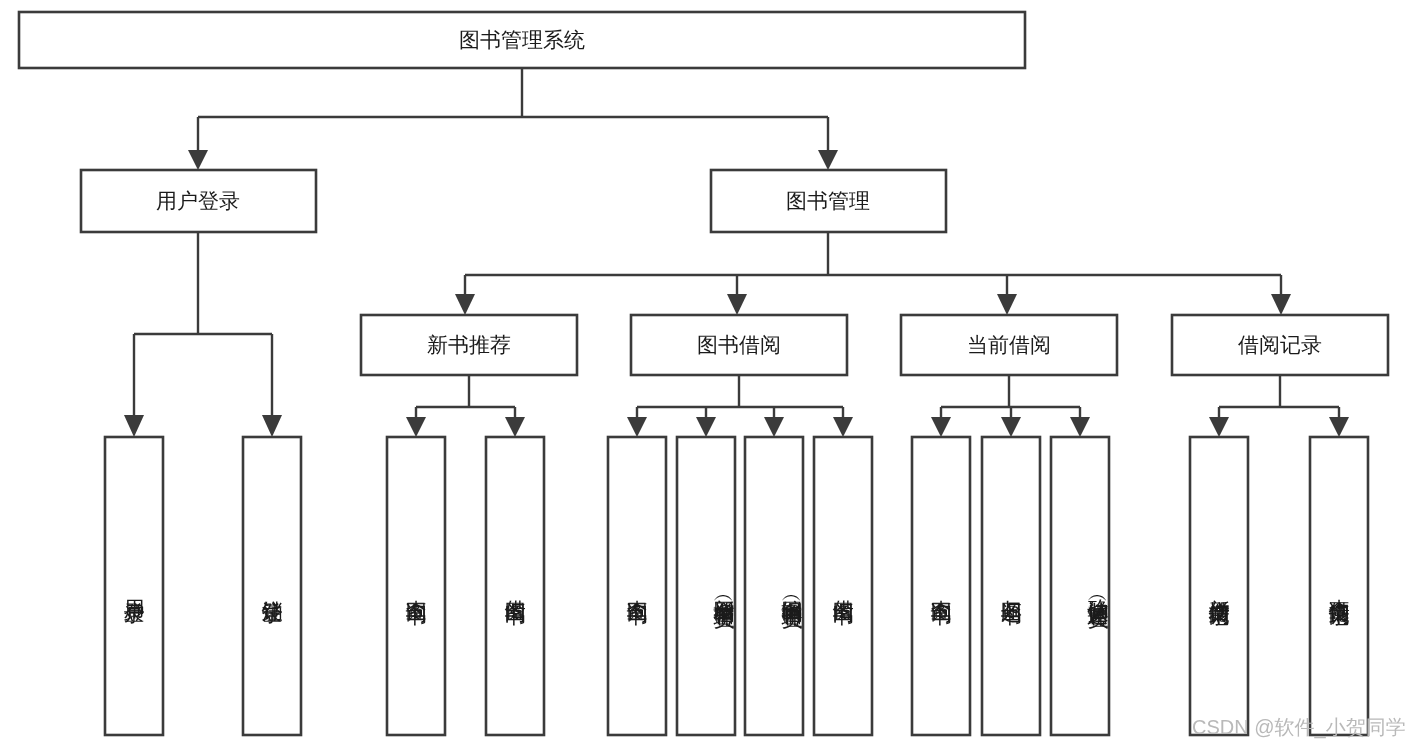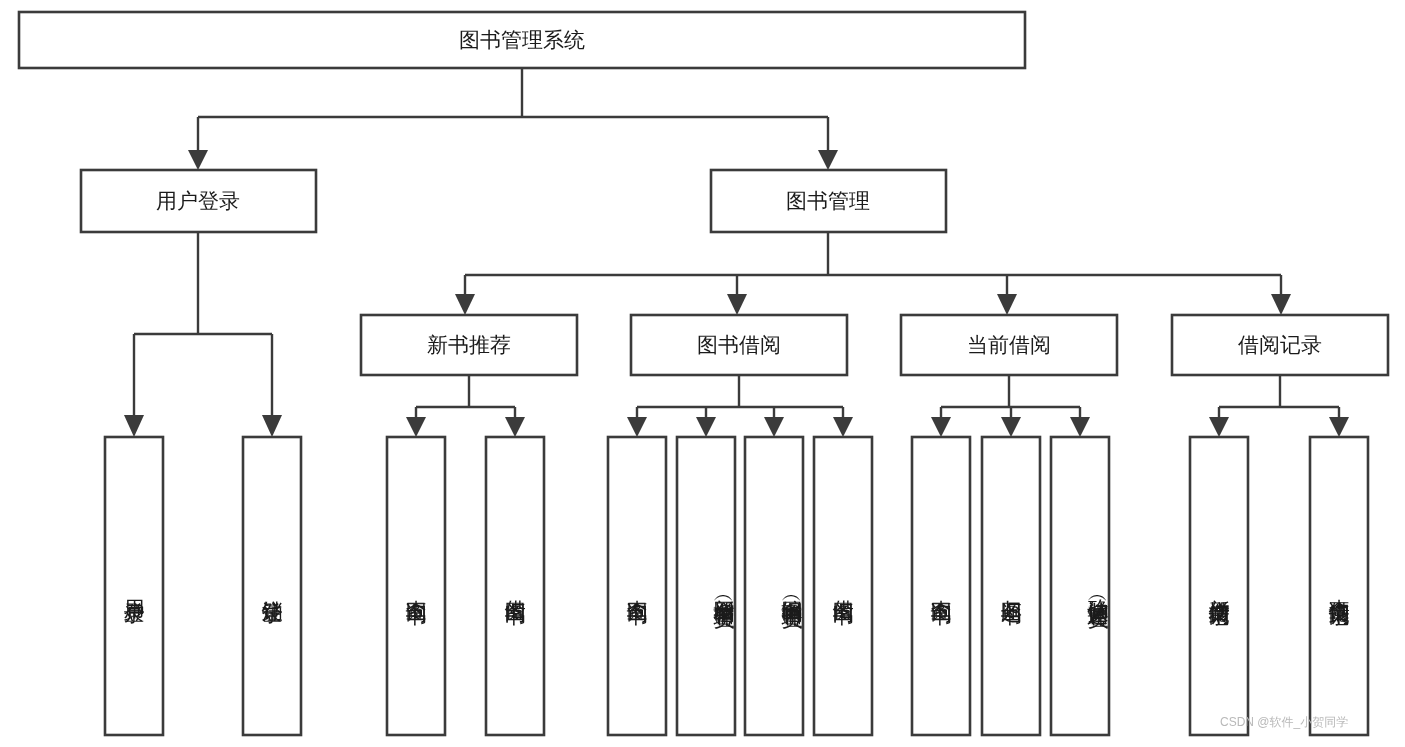--- a/index.html
+++ b/index.html
@@ -58,24 +58,24 @@
     font-size: 21px;
     line-height: 1.08;
     letter-spacing: 1.5px;
     white-space: nowrap;
     text-align: center;
     pointer-events: none;
     user-select: none;
   }
   .watermark {
     position: absolute;
-    left: 1220px;
+    left: 1192px;
     top: 714px;
     font-family: "Liberation Sans", "DejaVu Sans", sans-serif;
-    font-size: 12px;
+    font-size: 20px;
     color: #b9b9b9;
     white-space: nowrap;
     user-select: none;
   }
 </style>
 </head>
 <body>
 
 <div id="diagram-root">
 

